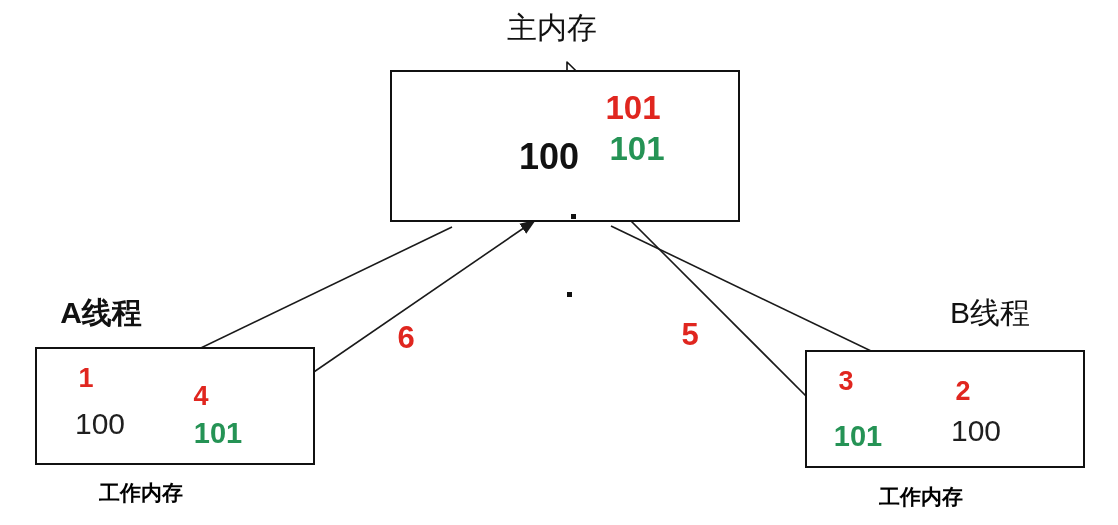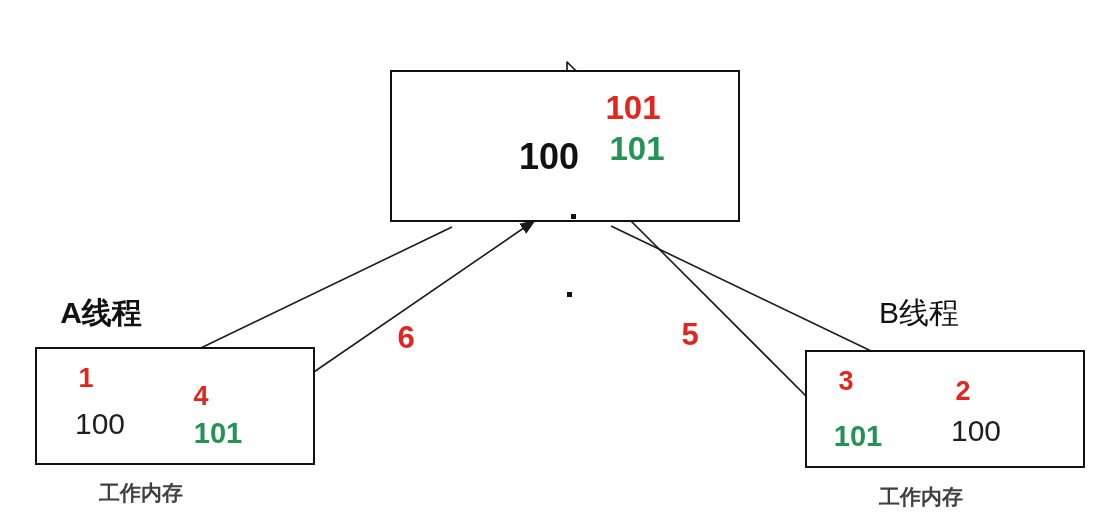--- a/index.html
+++ b/index.html
@@ -15,21 +15,21 @@
   .box{position:absolute;background:#ffffff;border:2px solid #111111;box-sizing:border-box;}
   .t{position:absolute;transform:translate(-50%,-50%);white-space:nowrap;line-height:1;}
   .title{font-size:30px;color:#111;}
   .big-val{font-size:36px;font-weight:bold;color:#111;}
   .mem-val{font-size:33px;font-weight:bold;}
   .num{font-size:27px;font-weight:bold;}
   .val{font-size:30px;}
   .red{color:#e0261f;}
   .green{color:#259355;}
   .black{color:#1f1f1f;}
-  .caption{font-size:21px;font-weight:bold;color:#404040;}
+  .caption{font-size:21px;font-weight:bold;color:#000000;}
   .arrow-label{font-size:31px;font-weight:bold;color:#e0261f;}
   .dot{position:absolute;width:5px;height:5px;background:#111;}
 </style>
 </head>
 <body>
 
 <div class="stage">
 
   <svg class="overlay" viewBox="0 0 1118 525">
     <defs>
@@ -44,34 +44,35 @@
     <line x1="827" y1="417" x2="596" y2="186" stroke="#1a1a1a" stroke-width="1.6" marker-end="url(#arrowhead)"></line>
 
     <line x1="502" y1="134" x2="596" y2="182" stroke="#111111" stroke-width="4" stroke-linecap="round"></line>
     <line x1="613" y1="117" x2="668" y2="179" stroke="#e0261f" stroke-width="4.5" stroke-linecap="round"></line>
 
     <g transform="translate(567,62)">
       <path d="M0,0 L0,19 L4.5,14.5 L8,22 L11,20.5 L7.5,13.2 L13.5,13.2 Z" fill="#ffffff" stroke="#111111" stroke-width="1.6" stroke-linejoin="round"></path>
     </g>
   </svg>
 
+  <div class="t title" style="left:552px;top:28px;">主内存</div>
   <div class="box" style="left:390px;top:70px;width:350px;height:152px;"></div>
   <div class="t big-val" style="left:549px;top:157px;">100</div>
   <div class="t mem-val red" style="left:633px;top:107px;">101</div>
   <div class="t mem-val green" style="left:637px;top:148px;">101</div>
 
   <div class="t title" style="left:101px;top:313px;font-weight:bold;">A线程</div>
   <div class="box" style="left:35px;top:347px;width:280px;height:118px;"></div>
   <div class="t num red" style="left:86px;top:378px;">1</div>
   <div class="t val black" style="left:100px;top:424px;">100</div>
   <div class="t num red" style="left:201px;top:396px;">4</div>
   <div class="t num green" style="left:218px;top:433px;font-size:29px;">101</div>
   <div class="t caption" style="left:141px;top:492px;">工作内存</div>
 
-  <div class="t title" style="left:919px;top:313px;text-align:center;">B线程</div>
+  <div class="t title" style="left:990px;top:313px;text-align:center;">B线程</div>
   <div class="box" style="left:805px;top:350px;width:280px;height:118px;"></div>
   <div class="t num red" style="left:846px;top:381px;">3</div>
   <div class="t num green" style="left:858px;top:436px;font-size:29px;">101</div>
   <div class="t num red" style="left:963px;top:391px;">2</div>
   <div class="t val black" style="left:976px;top:431px;">100</div>
   <div class="t caption" style="left:921px;top:496px;">工作内存</div>
 
   <div class="t arrow-label" style="left:406px;top:337px;">6</div>
   <div class="t arrow-label" style="left:690px;top:334px;">5</div>
 

